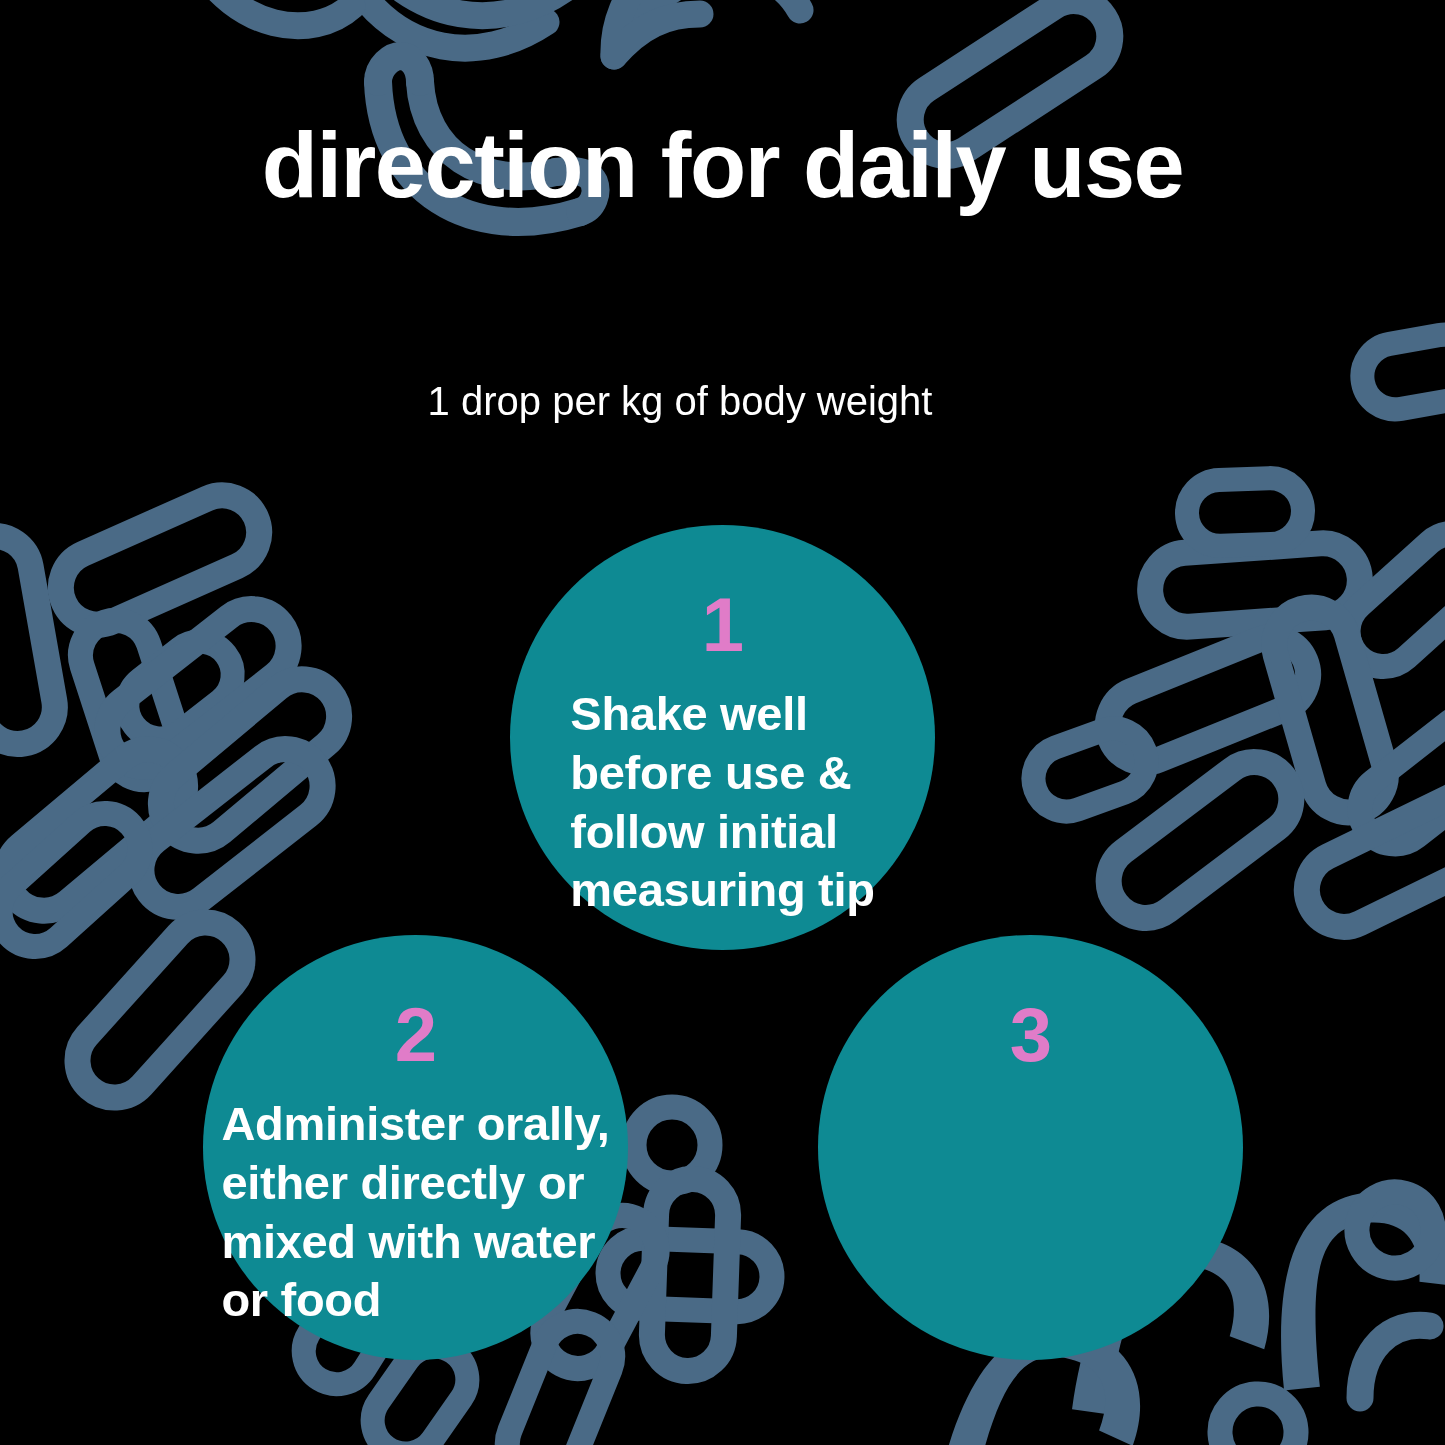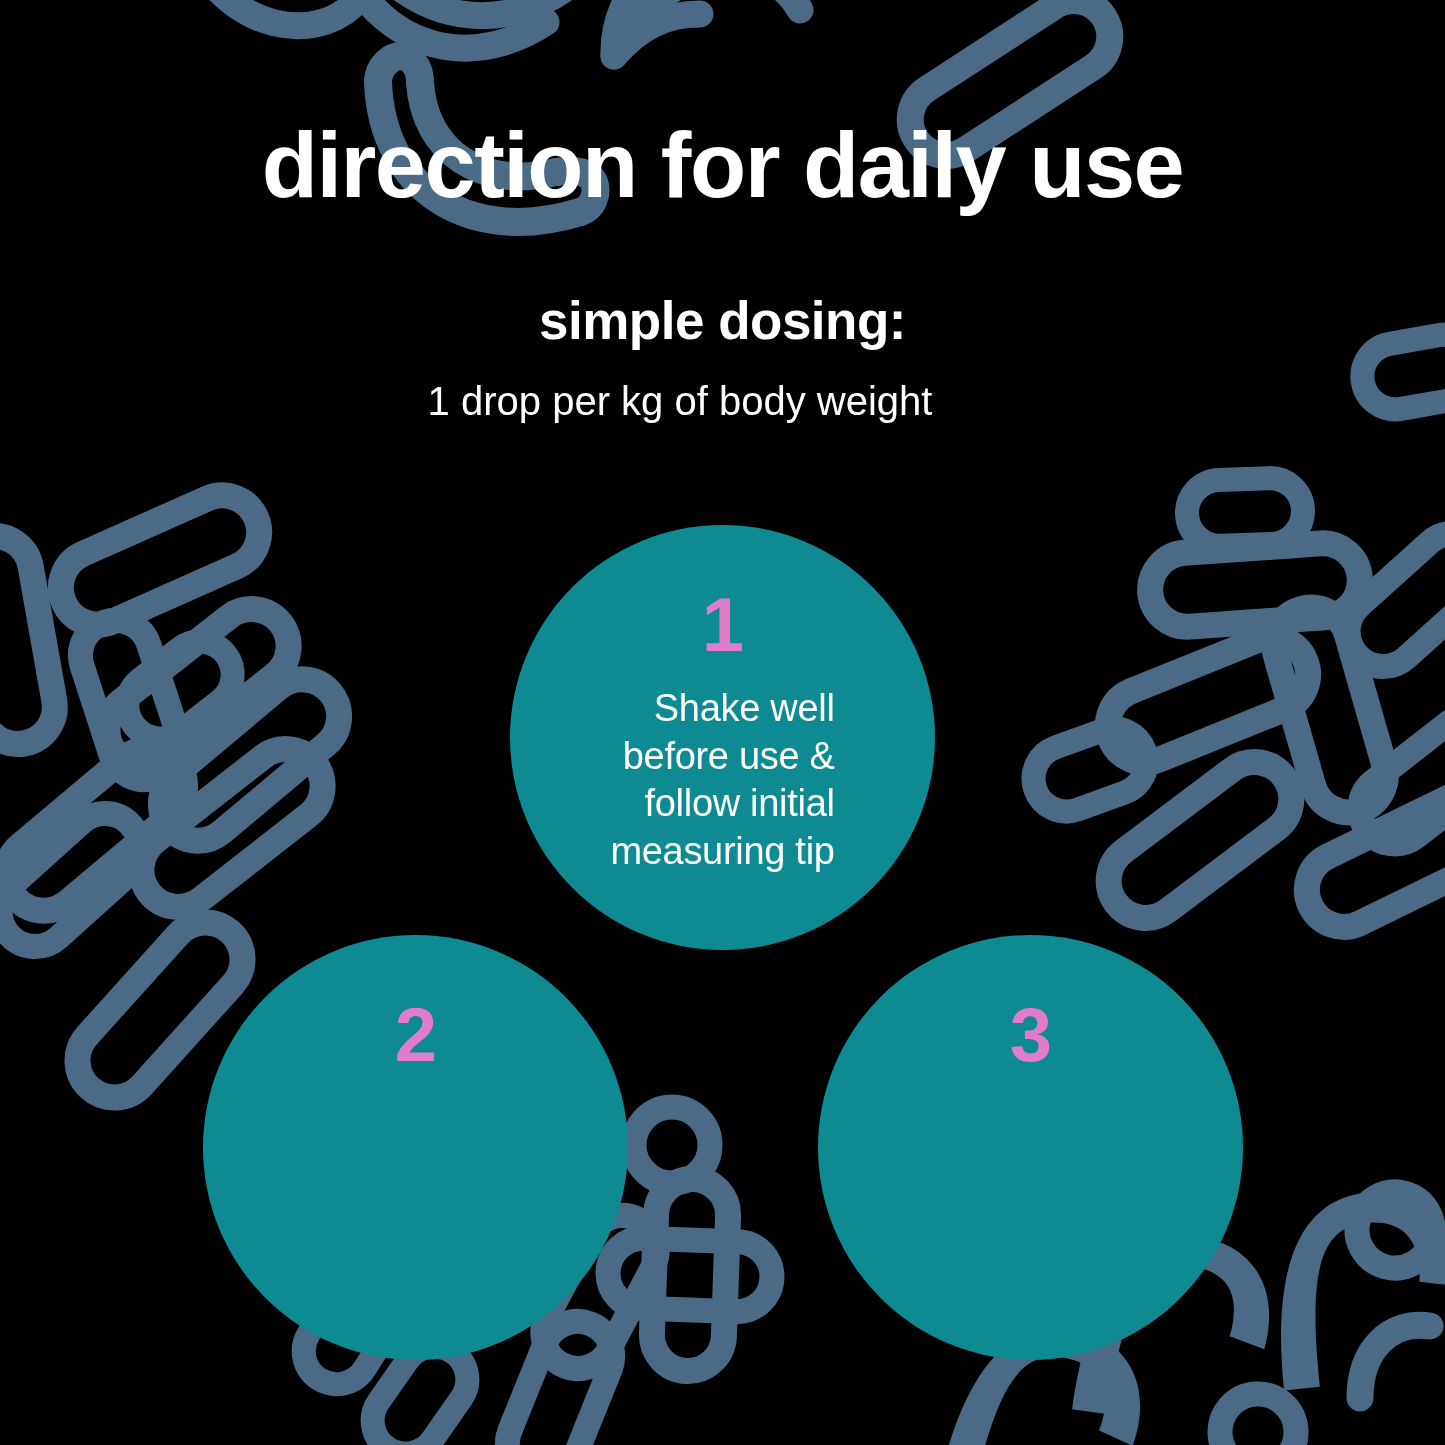--- a/index.html
+++ b/index.html
@@ -79,24 +79,24 @@
   }
   .step-number {
     color: #e07cc8;
     font-weight: 700;
     font-size: 76px;
     line-height: 1.0;
     letter-spacing: -1px;
   }
   .step-text {
     color: #ffffff;
-    font-weight: 400;
-    font-size: 38px;
+    font-weight: 700;
+    font-size: 47px;
     line-height: 1.25;
-    text-align: right;
+    text-align: left;
     letter-spacing: -0.3px;
     white-space: pre-line;
   }
 
   #circle-1 {
     left: 510px;
     top: 525px;
     width: 425px;
     height: 425px;
     padding-top: 62px;
@@ -315,34 +315,37 @@
       <g transform="translate(50,1130) rotate(-54)" opacity="0">
           <use href="#cap-s"></use>
         </g>
     </g>
   </svg>
 
   <div id="content">
 
     <div class="title">direction for daily use</div>
 
-    <div class="subtitle">simple dosing:</div>
 
     <div class="dose-line">1 drop per kg of body weight</div>
 
     <div class="step-circle" id="circle-1">
       <div class="step-number">1</div>
       <div class="step-text">Shake well
 before use &amp;
 follow initial
 measuring tip</div>
     </div>
 
     <div class="step-circle" id="circle-2">
       <div class="step-number">2</div>
+      <div class="step-text">Administer orally,
+either directly or
+mixed with water
+or food</div>
     </div>
 
     <div class="step-circle" id="circle-3">
       <div class="step-number">3</div>
     </div>
 
   </div>
 </div>
 
 </body></html>

